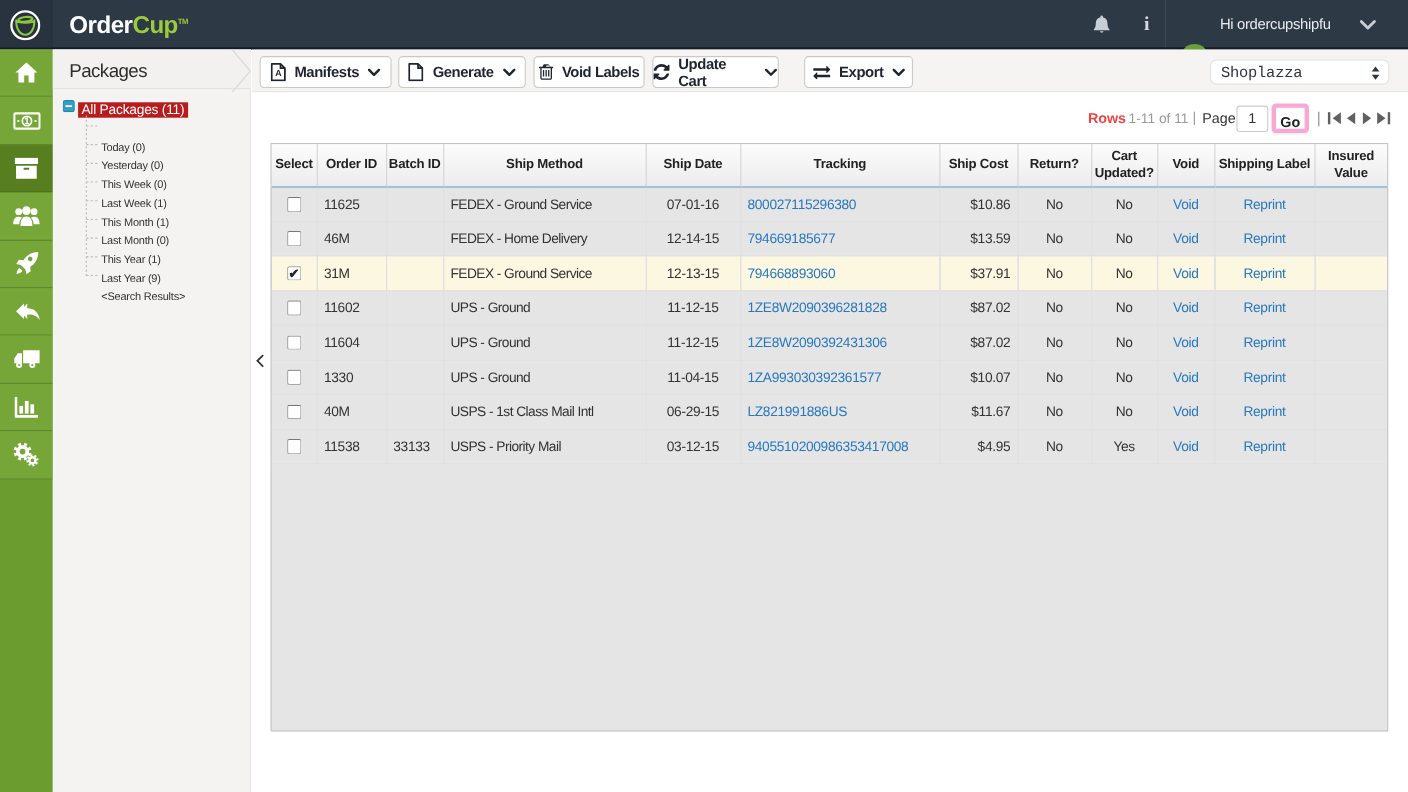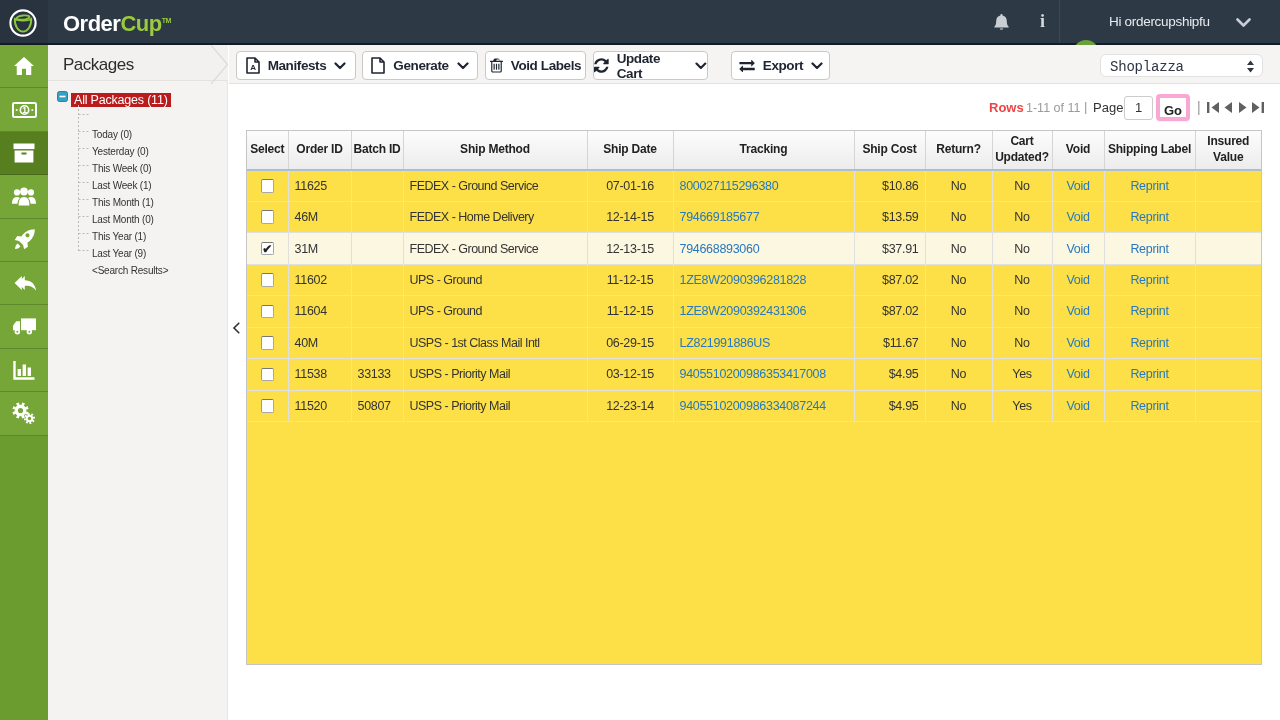--- a/index.html
+++ b/index.html
@@ -48,21 +48,21 @@
 #selectbox .t { position:absolute; left:9px; top:3.5px; font-size:14px; letter-spacing:-0.2px; color:#2f3542; }
 
 
 #main { position:absolute; left:229px; top:84px; width:1051px; height:636px; background:#fff; }
 
 
 #pager { position:absolute; left:0; top:0; width:1051px; height:46px; }
 
 
 #grid { position:absolute; left:17px; top:46px; width:1016px; height:535px;
-  border:1px solid #c5c5c5; background:#fde047; }
+  border:1px solid #c5c5c5; background:#e5e5e5; }
 table { border-collapse:collapse; table-layout:fixed; width:1014px; font-size:12.5px; letter-spacing:-0.3px; color:#333; }
 th { background:linear-gradient(#fcfcfc,#ececec); font-size:12px; letter-spacing:-0.2px; font-weight:bold; color:#222;
   border-right:1px solid #d5d5d5; border-bottom:2px solid #a9c0d4; height:39px; padding:0 2px;
   text-align:center; line-height:1.3; white-space:nowrap; }
 td.m { letter-spacing:-0.5px; }
 td { border-right:1px solid #e0e0e0; border-bottom:1px solid #e0e0e0; height:31.45px;
   padding:0 6px; white-space:nowrap; overflow:hidden; }
 th:last-child, td:last-child { border-right:none; }
 tr.hl td { background:#fcf7e1; }
 td.c { text-align:center; }
@@ -390,20 +390,36 @@
             <td class="c">No</td>
             <td class="c">No</td>
             <td class="c"><a class="lnk">Void</a></td>
             <td class="c"><a class="lnk">Reprint</a></td>
             <td></td>
           </tr>
 <tr>
             <td class="c">
               <div class="cb"></div>
             </td>
+            <td>1330</td>
+            <td></td>
+            <td class="m">UPS - Ground</td>
+            <td class="c">11-04-15</td>
+            <td><a class="lnk">1ZA993030392361577</a></td>
+            <td class="r">$10.07</td>
+            <td class="c">No</td>
+            <td class="c">No</td>
+            <td class="c"><a class="lnk">Void</a></td>
+            <td class="c"><a class="lnk">Reprint</a></td>
+            <td></td>
+          </tr>
+<tr>
+            <td class="c">
+              <div class="cb"></div>
+            </td>
             <td>40M</td>
             <td></td>
             <td class="m">USPS - 1st Class Mail Intl</td>
             <td class="c">06-29-15</td>
             <td><a class="lnk">LZ821991886US</a></td>
             <td class="r">$11.67</td>
             <td class="c">No</td>
             <td class="c">No</td>
             <td class="c"><a class="lnk">Void</a></td>
             <td class="c"><a class="lnk">Reprint</a></td>
@@ -418,36 +434,20 @@
             <td class="m">USPS - Priority Mail</td>
             <td class="c">03-12-15</td>
             <td><a class="lnk">9405510200986353417008</a></td>
             <td class="r">$4.95</td>
             <td class="c">No</td>
             <td class="c">Yes</td>
             <td class="c"><a class="lnk">Void</a></td>
             <td class="c"><a class="lnk">Reprint</a></td>
             <td></td>
           </tr>
-<tr>
-            <td class="c">
-              <div class="cb"></div>
-            </td>
-            <td>11520</td>
-            <td>50807</td>
-            <td class="m">USPS - Priority Mail</td>
-            <td class="c">12-23-14</td>
-            <td><a class="lnk">9405510200986334087244</a></td>
-            <td class="r">$4.95</td>
-            <td class="c">No</td>
-            <td class="c">Yes</td>
-            <td class="c"><a class="lnk">Void</a></td>
-            <td class="c"><a class="lnk">Reprint</a></td>
-            <td></td>
-          </tr>
 </tbody>
       </table>
   </div>
 </div>
 
 <svg class="abs" style="left:231.5px;top:322px" width="8" height="12" viewBox="0 0 8 12">
   <path d="M6.8 1.2 L2 6 L6.8 10.8" fill="none" stroke="#333" stroke-width="1.6" stroke-linecap="round"></path>
 </svg>
 
 </body></html>

